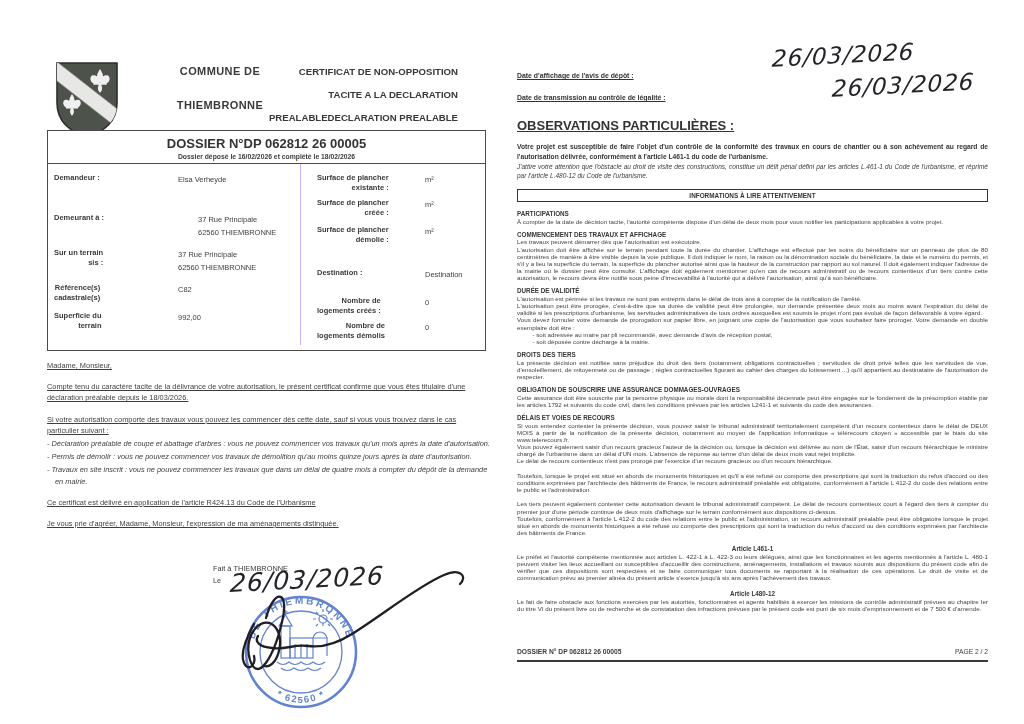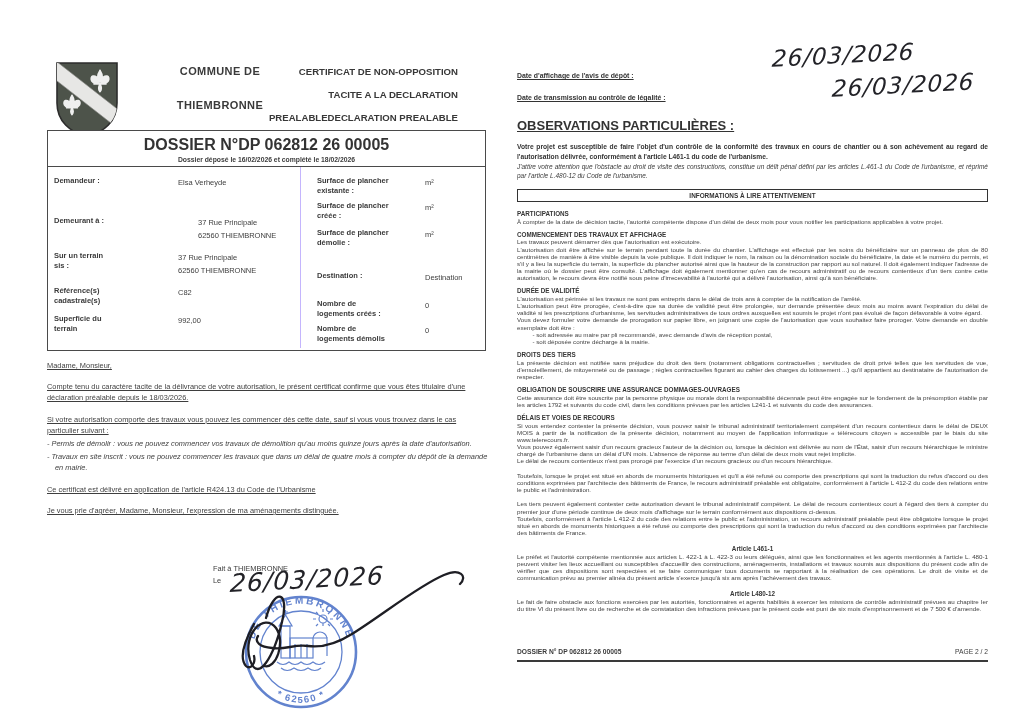--- a/index.html
+++ b/index.html
@@ -10,28 +10,28 @@
 
   
   .commune{width:170px;text-align:center;font-weight:bold;font-size:11px;color:#3a3a3a;letter-spacing:.4px;}
   .commune div{line-height:15px;}
   .commune .l1{margin-bottom:19px;}
   .titleblock{width:218px;text-align:right;font-weight:bold;color:#383838;}
   .titleblock .tline{font-size:9.6px;line-height:23px;}
   .titleblock .tsub{font-size:8px;line-height:17px;margin-top:1px;}
   .dossierbox{width:437px;height:219px;border:1.5px solid #4a4a4a;background:#fff;}
   .dbhead{border-bottom:1px solid #4a4a4a;padding-top:5px;padding-bottom:3px;text-align:center;}
-  .dbnum{font-weight:bold;font-size:16px;color:#333;}
+  .dbnum{font-weight:bold;font-size:13px;color:#333;}
   .dbdep{font-weight:bold;font-size:6.8px;margin-top:2px;color:#3c3c3c;}
   .dbcols{display:flex;height:181px;overflow:hidden;}
   .dbleft{width:252px;padding:0 0 0 6px;box-sizing:border-box;}
   .dbright{flex:1;border-left:1px solid #c4b5fd;padding-left:16px;box-sizing:border-box;}
   .lrow{display:flex;font-size:7.5px;}
   .lrow .lbl{font-weight:bold;color:#3a3a3a;}
-  .lrow .lbl span{display:inline-block;white-space:pre-line;line-height:10px;}
+  .lrow .lbl span{display:inline-block;white-space:pre-line;line-height:10px;text-align:right;}
   .lrow .val{white-space:pre-line;line-height:13px;color:#404040;}
   .dbleft .lbl{flex:0 0 124px;}
   .dbright .lbl{flex:0 0 108px;}
   .dbleft .r0{margin-top:9px;} .dbleft .r1{margin-top:27px;gap:20px;} .dbleft .r2{margin-top:16px;}
   .dbleft .r3{margin-top:9px;}  .dbleft .r4{margin-top:9px;}  .dbleft .r5{margin-top:8px;}
   .dbright .r0{margin-top:9px;} .dbright .r1{margin-top:5px;} .dbright .r2{margin-top:7px;}
   .dbright .r3{margin-top:23px;}.dbright .r4{margin-top:15px;}.dbright .r5{margin-top:5px;}
   .body1{width:443px;font-size:7.4px;line-height:11.2px;color:#3e3e3e;}
   .body1 p{margin:0 0 10px 0;text-decoration:underline;}
   .body1 .bullet{font-style:italic;padding-left:8px;text-indent:-8px;margin-bottom:2px;}
@@ -159,20 +159,21 @@
           </div>
         </div>
       </div>
     </div>
 
     <div class="abs body1" style="left:0px;top:320px;">
       <p>Madame, Monsieur,</p>
       <p>Compte tenu du caractère tacite de la délivrance de votre autorisation, le présent certificat confirme que vous êtes titulaire d'une déclaration préalable depuis le 18/03/2026.</p>
       <p style="margin-bottom:2px;">Si votre autorisation comporte des travaux vous pouvez les commencer dès cette date, sauf si vous vous trouvez dans le cas particulier suivant :</p>
       <div class="bullets">
+        <div class="bullet">- Déclaration préalable de coupe et abattage d'arbres : vous ne pouvez commencer vos travaux qu'un mois après la date d'autorisation.</div>
         <div class="bullet">- Permis de démolir : vous ne pouvez commencer vos travaux de démolition qu'au moins quinze jours après la date d'autorisation.</div>
         <div class="bullet">- Travaux en site inscrit : vous ne pouvez commencer les travaux que dans un délai de quatre mois à compter du dépôt de la demande en mairie.</div>
       </div>
       <p>Ce certificat est délivré en application de l'article R424.13 du Code de l'Urbanisme</p>
       <p>Je vous prie d'agréer, Madame, Monsieur, l'expression de ma aménagements distinguée.</p>
     </div>
 
     <div class="abs faitblock" style="left:166px;top:523px;">
       <div>Fait à THIEMBRONNE</div>
       <div>Le</div>

